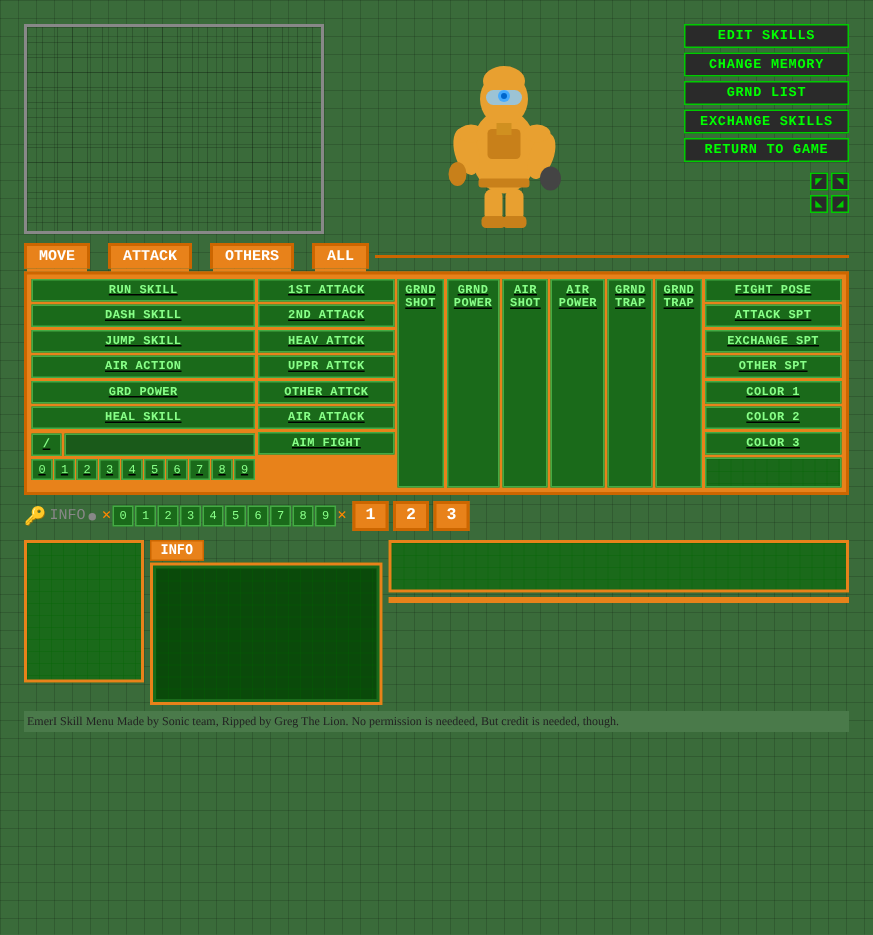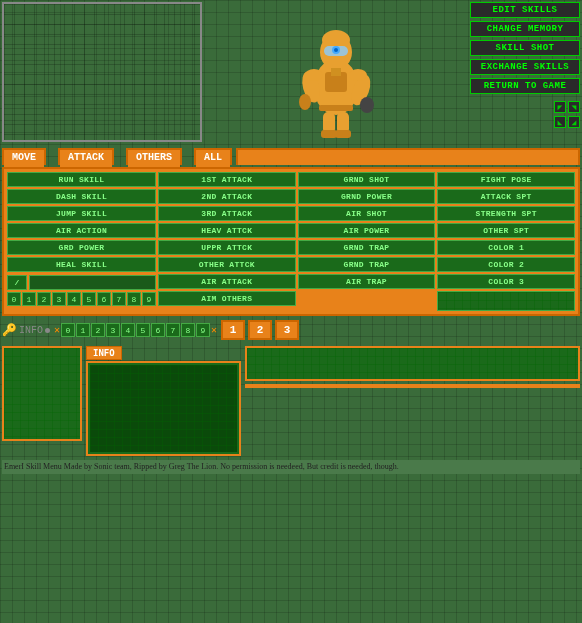--- a/index.html
+++ b/index.html
@@ -20,21 +20,21 @@
       background-color: #3a6b3a;
       background-image:
         linear-gradient(rgba(0,0,0,0.15) 1px, transparent 1px),
         linear-gradient(90deg, rgba(0,0,0,0.15) 1px, transparent 1px);
       background-size: 12px 12px;
     }
 
     .content {
       position: relative;
       z-index: 1;
-      padding: 2px;
+      padding: 16px;
     }
 
     
     .top-section {
       display: flex;
       gap: 8px;
       margin-bottom: 6px;
     }
 
     
@@ -119,20 +119,21 @@
       height: 2px;
       background: #e8821a;
     }
 
     
     .skills-section {
       background: #e8821a;
       border: 2px solid #cc6600;
       padding: 3px;
       margin-bottom: 4px;
+      text-decoration: underline;
     }
 
     .skills-grid {
       display: grid;
       grid-template-columns: repeat(4, 1fr);
       gap: 2px;
     }
 
     .skill-btn {
       background: #1a6a1a;
@@ -318,36 +319,36 @@
         <ellipse cx="23" cy="63" rx="9" ry="6" fill="#e8a030"></ellipse>
         <ellipse cx="67" cy="63" rx="9" ry="6" fill="#e8a030"></ellipse>
 
         <rect x="28" y="93" width="34" height="6" rx="2" fill="#c8801a"></rect>
       </svg>
     </div>
 
     <div class="menu-buttons">
       <button class="menu-btn">EDIT SKILLS</button>
       <button class="menu-btn">CHANGE MEMORY</button>
-      <button class="menu-btn">SKILL SHOT</button>
+      <button class="menu-btn">GRND LIST</button>
       <button class="menu-btn">EXCHANGE SKILLS</button>
       <button class="menu-btn">RETURN TO GAME</button>
 
       <div style="display:flex; gap:2px; margin-top:4px; justify-content:flex-end;">
         <div class="arrow-btn">◤</div>
         <div class="arrow-btn">◥</div>
       </div>
       <div style="display:flex; gap:2px; justify-content:flex-end;">
         <div class="arrow-btn">◣</div>
         <div class="arrow-btn">◢</div>
       </div>
     </div>
   </div>
 
-  <div style="display:flex; gap:4px; margin-bottom:2px;">
+  <div style="display:flex; gap:4px; margin-bottom:2px;align-items:center;">
     <div class="tab">MOVE</div>
     <div style="width:4px;"></div>
     <div class="tab">ATTACK</div>
     <div style="width:4px;"></div>
     <div class="tab">OTHERS</div>
     <div style="width:4px;"></div>
     <div class="tab">ALL</div>
     <div style="flex:1; background:#e8821a; border:2px solid #cc6600; border-bottom:none; min-width:60px;"></div>
   </div>
 
@@ -377,42 +378,40 @@
           <div class="digit">6</div>
           <div class="digit">7</div>
           <div class="digit">8</div>
           <div class="digit">9</div>
         </div>
       </div>
 
       <div style="display:flex; flex-direction:column; gap:2px;">
         <div class="skill-btn">1ST ATTACK</div>
         <div class="skill-btn">2ND ATTACK</div>
-        <div class="skill-btn">3RD ATTACK</div>
         <div class="skill-btn">HEAV ATTCK</div>
         <div class="skill-btn">UPPR ATTCK</div>
         <div class="skill-btn">OTHER ATTCK</div>
         <div class="skill-btn">AIR ATTACK</div>
-        <div class="skill-btn">AIM OTHERS</div>
-      </div>
-
-      <div style="display:flex; flex-direction:column; gap:2px;">
+        <div class="skill-btn">AIM FIGHT</div>
+      </div>
+
+      <div style="display:flex; flex-direction:row; gap:2px;">
         <div class="skill-btn">GRND SHOT</div>
         <div class="skill-btn">GRND POWER</div>
         <div class="skill-btn">AIR SHOT</div>
         <div class="skill-btn">AIR POWER</div>
         <div class="skill-btn">GRND TRAP</div>
         <div class="skill-btn">GRND TRAP</div>
-        <div class="skill-btn">AIR TRAP</div>
       </div>
 
       <div style="display:flex; flex-direction:column; gap:2px;border-radius:20px;">
         <div class="skill-btn">FIGHT POSE</div>
         <div class="skill-btn">ATTACK SPT</div>
-        <div class="skill-btn">STRENGTH SPT</div>
+        <div class="skill-btn">EXCHANGE SPT</div>
         <div class="skill-btn">OTHER SPT</div>
         <div class="skill-btn">COLOR 1</div>
         <div class="skill-btn">COLOR 2</div>
         <div class="skill-btn">COLOR 3</div>
 
         <div style="background:#1a6a1a; border:1px solid #44aa44; flex:1; min-height:20px; background-image: linear-gradient(rgba(0,100,0,0.3) 1px, transparent 1px), linear-gradient(90deg, rgba(0,100,0,0.3) 1px, transparent 1px); background-size:8px 8px;"></div>
       </div>
     </div>
   </div>
 

